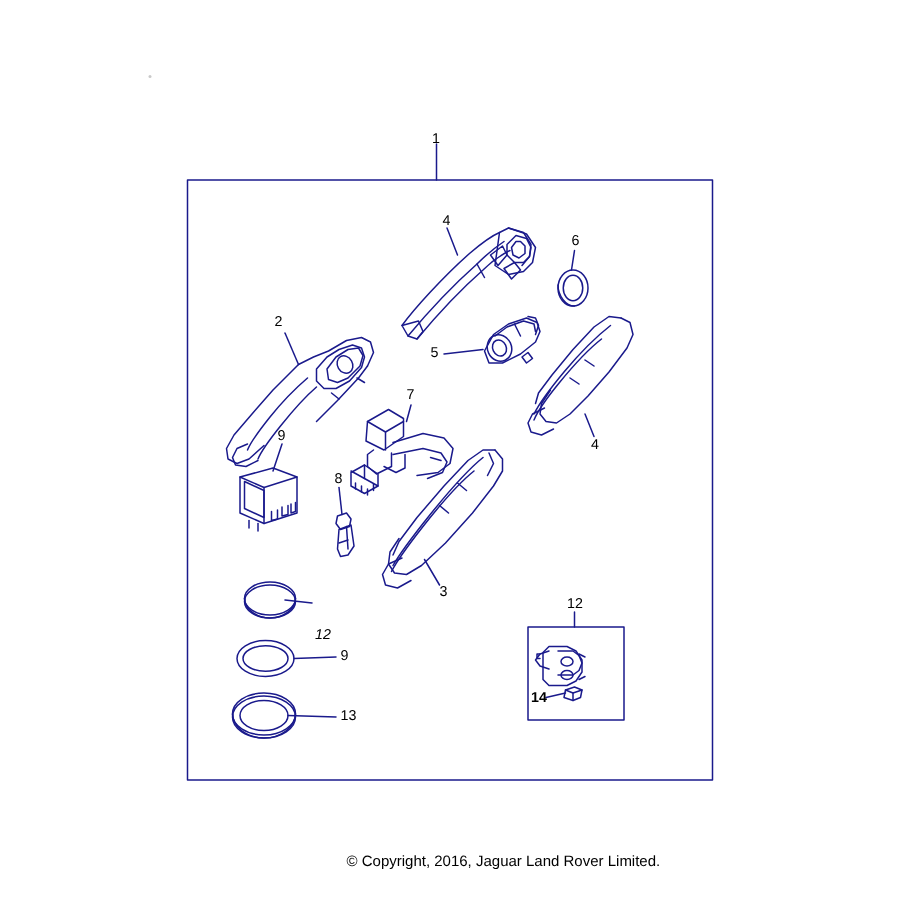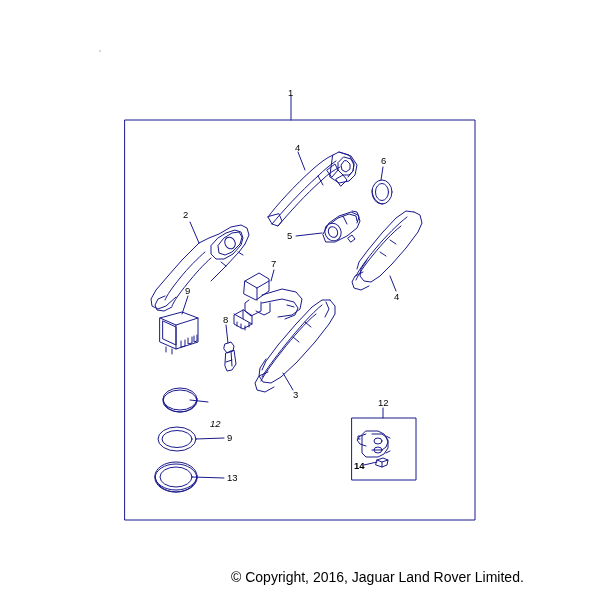--- a/index.html
+++ b/index.html
@@ -39,21 +39,21 @@
     position: absolute;
     font-size: 8.5px;
     font-family: "Liberation Sans", sans-serif;
     color: #000000;
     line-height: 11px;
     text-align: right;
     white-space: nowrap;
   }
   .copyright {
     position: absolute;
-    font-size: 14px;
+    font-size: 10px;
     font-family: "Liberation Sans", sans-serif;
     color: #000000;
     white-space: nowrap;
   }
   .speck {
     position: absolute;
     width: 2px;
     height: 2px;
     background: #c9c9c9;
     border-radius: 50%;

